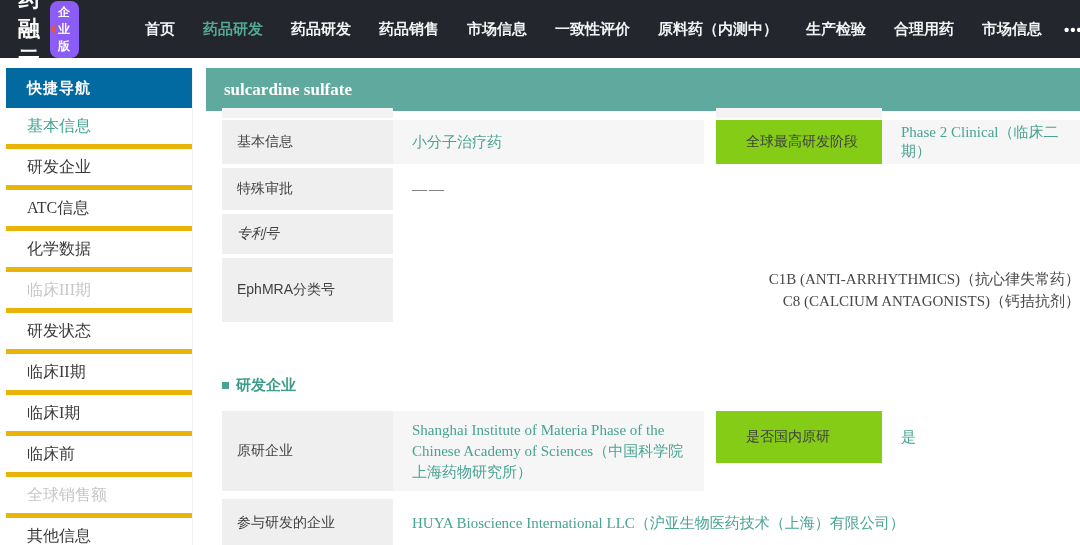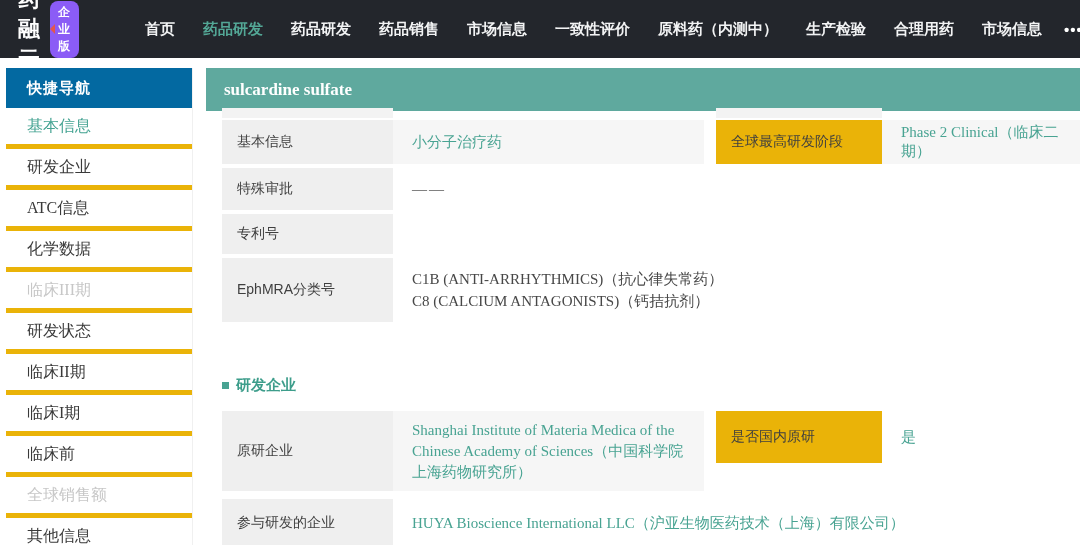--- a/index.html
+++ b/index.html
@@ -44,33 +44,33 @@
   .sliver-a { width:171px; background:#f3f3f3; }
   .sliver-gap { width:323px; }
   .sliver-b { width:166px; background:#f3f3f3; }
 
   .t-row { display:flex; padding-left:16px; align-items:stretch; }
   .lbl { width:171px; background:#efefef; display:flex; align-items:center;
     padding-left:15px; font-size:14px; color:#3f3f3f; flex-shrink:0; }
   .val { flex:1; display:flex; align-items:center; padding-left:19px;
     font-family:"Liberation Serif", serif; font-size:15px; color:#474747; }
   .val.zebra { background:#f6f6f6; }
-  .val.block { flex-direction:column; align-items:flex-start; justify-content:center; }
+  .val.block { flex-direction:column; align-items:flex-end; justify-content:center; }
   .val .line { line-height:22px; }
   .teal { color:#48a392; }
   .link { color:#48a392; cursor:pointer; }
   .w-fixed { flex:0 0 311px; }
   .pair-gap { width:12px; flex-shrink:0; }
-  .lbl2 { width:166px; background:#eab308; display:flex; align-items:center;
-    padding-left:15px; font-size:14px; color:#3f3f3f; flex-shrink:0; }
+  .lbl2 { width:166px; background:#84cc16; display:flex; align-items:center;
+    padding-left:30px; font-size:14px; color:#3f3f3f; flex-shrink:0; }
   .self-top { align-self:flex-start; height:52px; }
   .dash { color:#555; letter-spacing:2px; font-family:"Liberation Serif", serif; }
 
   .mt2 { margin-top:2px; } .mt4 { margin-top:4px; } .mt8 { margin-top:8px; }
-  .h44 { height:44px; } .h42 { height:42px; } .h40 { height:40px; }
+  .h44 { height:44px; } .h42 { height:42px; } .h40 { height:40px;font-style:italic; }
   .h64 { height:64px; } .h80 { height:80px; } .h48 { height:48px; }
 
   .section-title { display:flex; align-items:center; margin:24px 0 16px 16px; }
   .section-bullet { width:7px; height:7px; background:#48a392; margin-right:7px; }
   .section-title span { color:#3d9d8b; font-size:15px; font-weight:bold; }
 
   .wrap-val { line-height:21px; padding-top:8px; padding-bottom:8px; padding-right:14px; }
 </style>
 </head>
 <body>
@@ -155,21 +155,21 @@
 
 <div class="card2">
   <div class="section-title">
     <span class="section-bullet"></span>
     <span>研发企业</span>
   </div>
 
   <div class="t-row h80">
     <div class="lbl">原研企业</div>
     <div class="val zebra w-fixed wrap-val">
-      <span class="link">Shanghai Institute of Materia Medica of the Chinese Academy of Sciences（中国科学院上海药物研究所）</span>
+      <span class="link">Shanghai Institute of Materia Phase of the Chinese Academy of Sciences（中国科学院上海药物研究所）</span>
     </div>
     <div class="pair-gap"></div>
     <div class="lbl2 self-top">是否国内原研</div>
     <div class="val self-top">
       <span class="teal">是</span>
     </div>
   </div>
 
   <div class="t-row h48 mt8">
     <div class="lbl">参与研发的企业</div>

